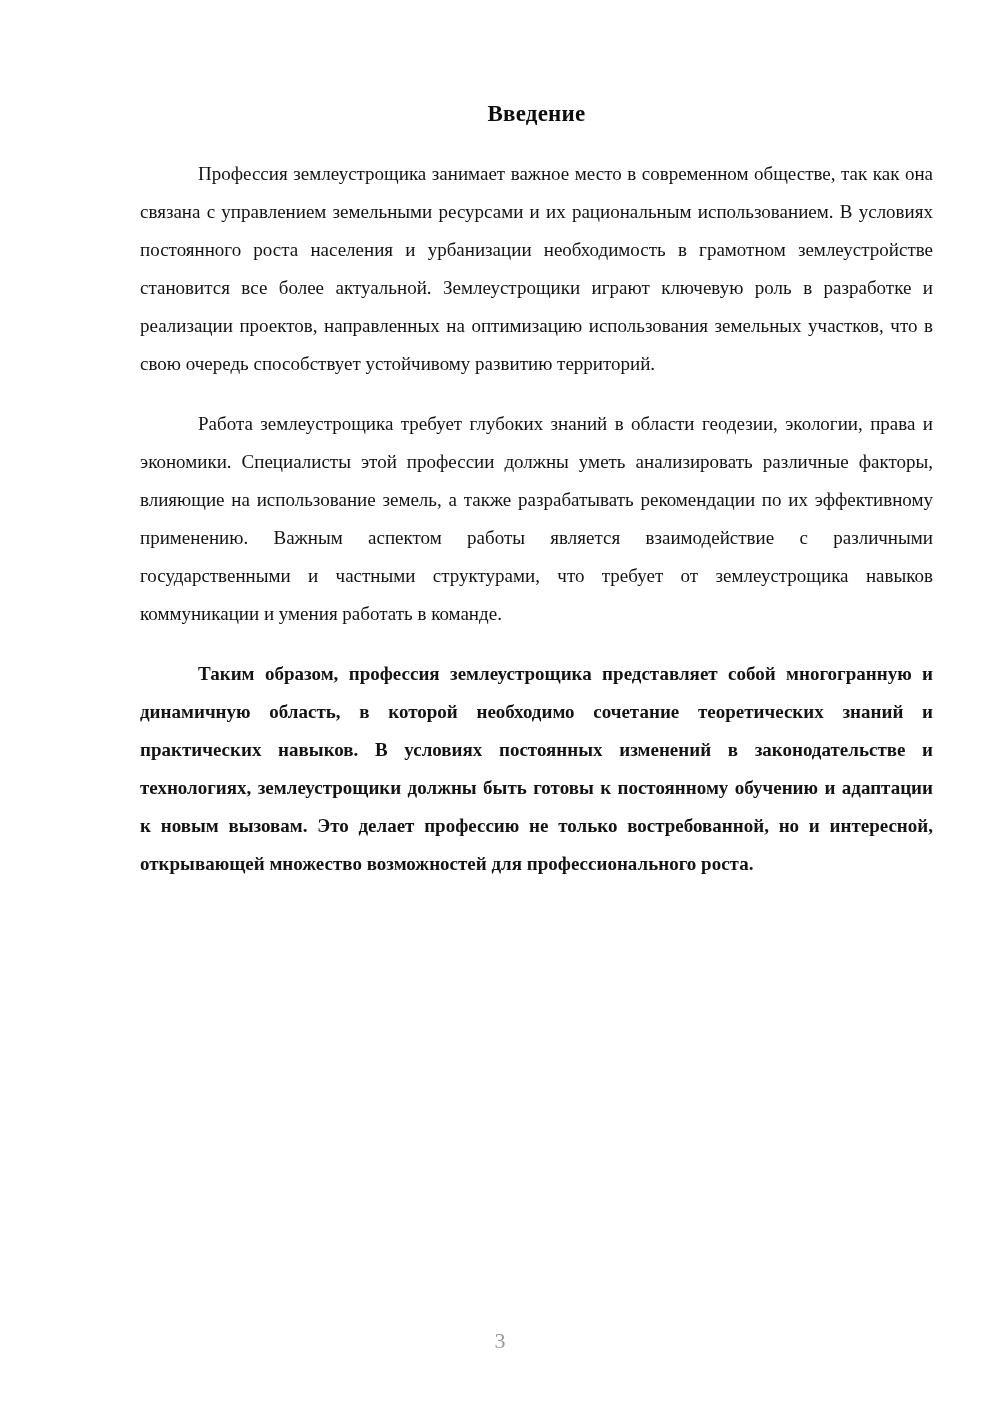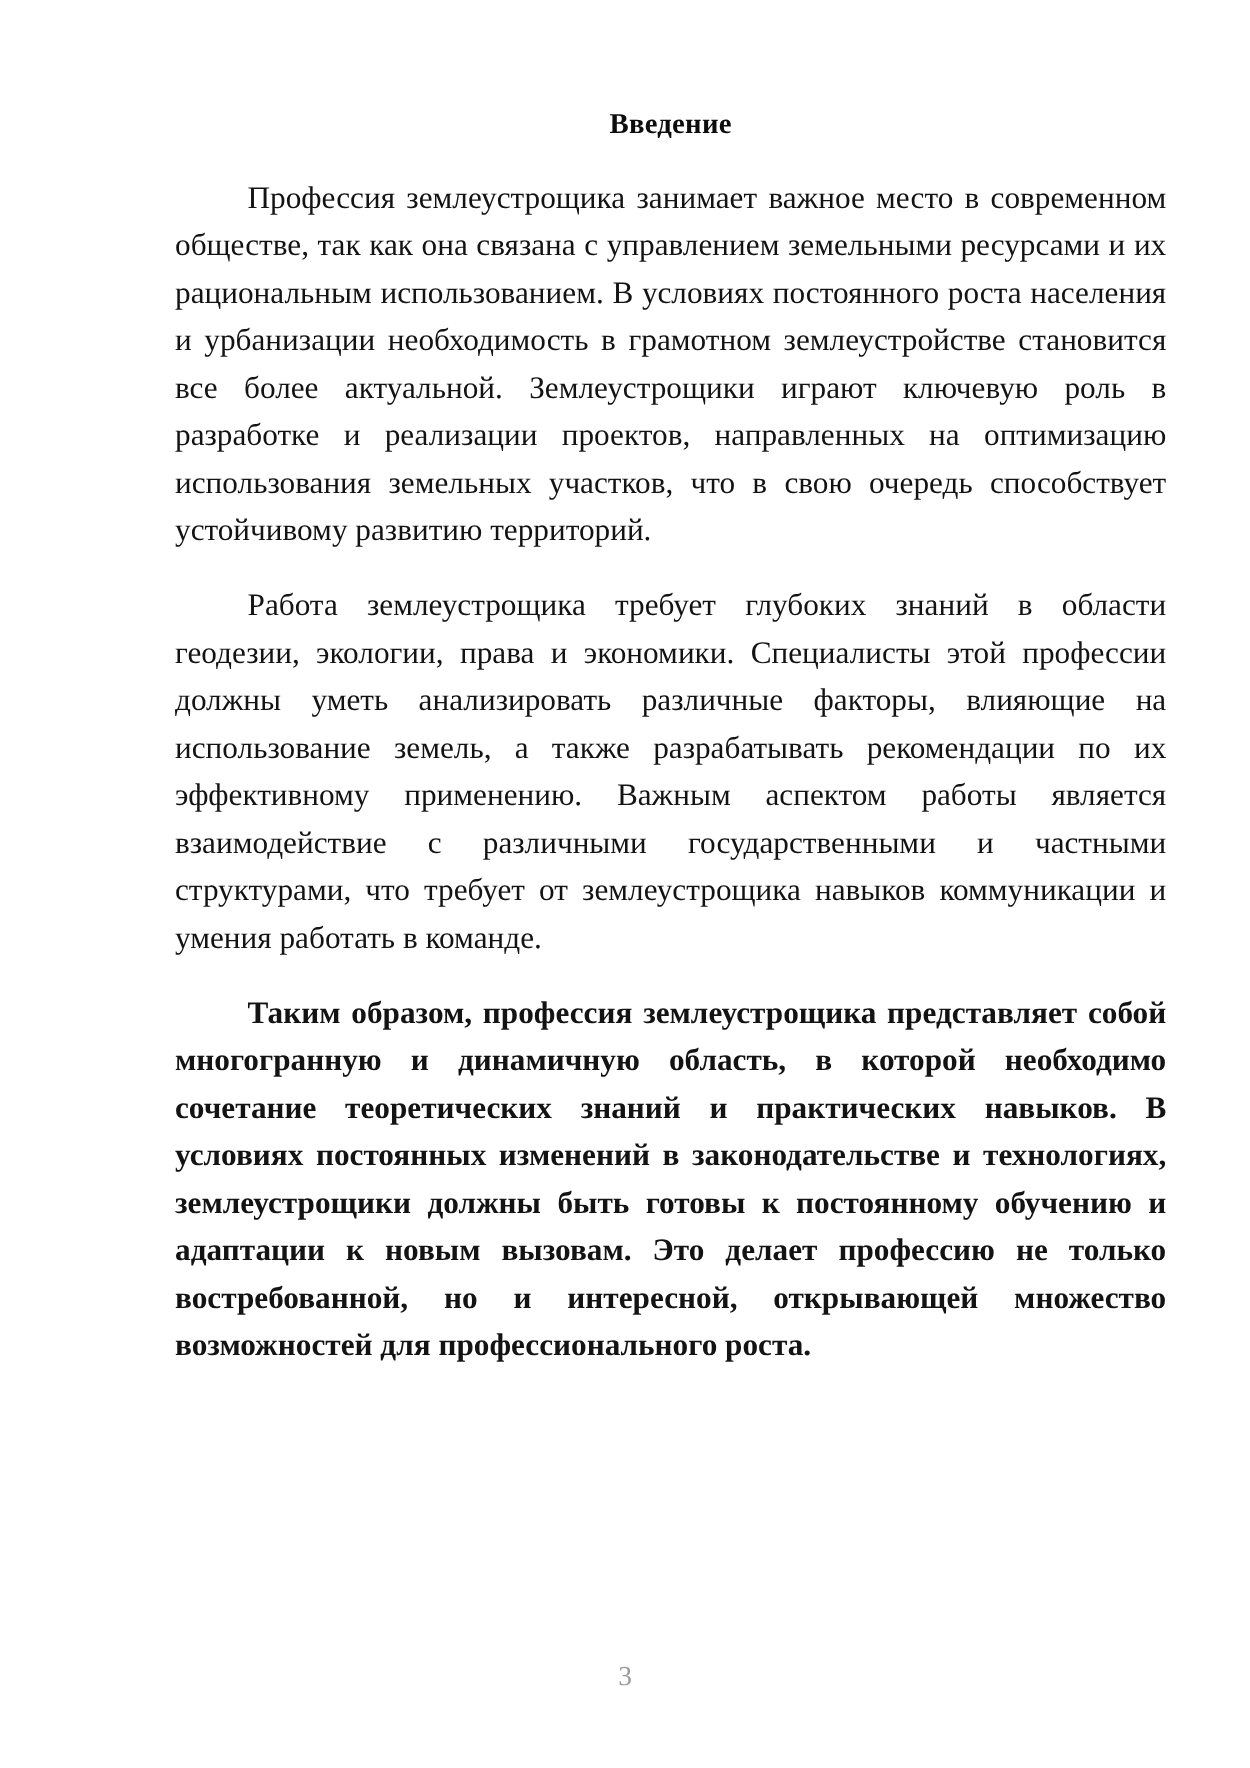--- a/index.html
+++ b/index.html
@@ -17,36 +17,36 @@
     background: #ffffff;
     box-sizing: border-box;
     overflow: hidden;
     font-family: "Liberation Serif", "DejaVu Serif", serif;
     color: #111111;
   }
 
   .content {
     position: absolute;
     left: 140px;
-    top: 84px;
+    top: 99px;
     width: 793px;
   }
 
   .doc-title {
     font-size: 23px;
     font-weight: bold;
     text-align: center;
     letter-spacing: 0.2px;
     margin: 0 0 26px 0;
     line-height: 1.3;
     color: #0d0d0d;
   }
 
   .body-paragraph {
-    font-size: 25px;
+    font-size: 19px;
     line-height: 38px;
     text-align: justify;
     text-justify: inter-word;
     text-indent: 58px;
     margin: 0 0 22px 0;
     color: #131313;
     hyphens: none;
     -webkit-hyphens: none;
   }
 

